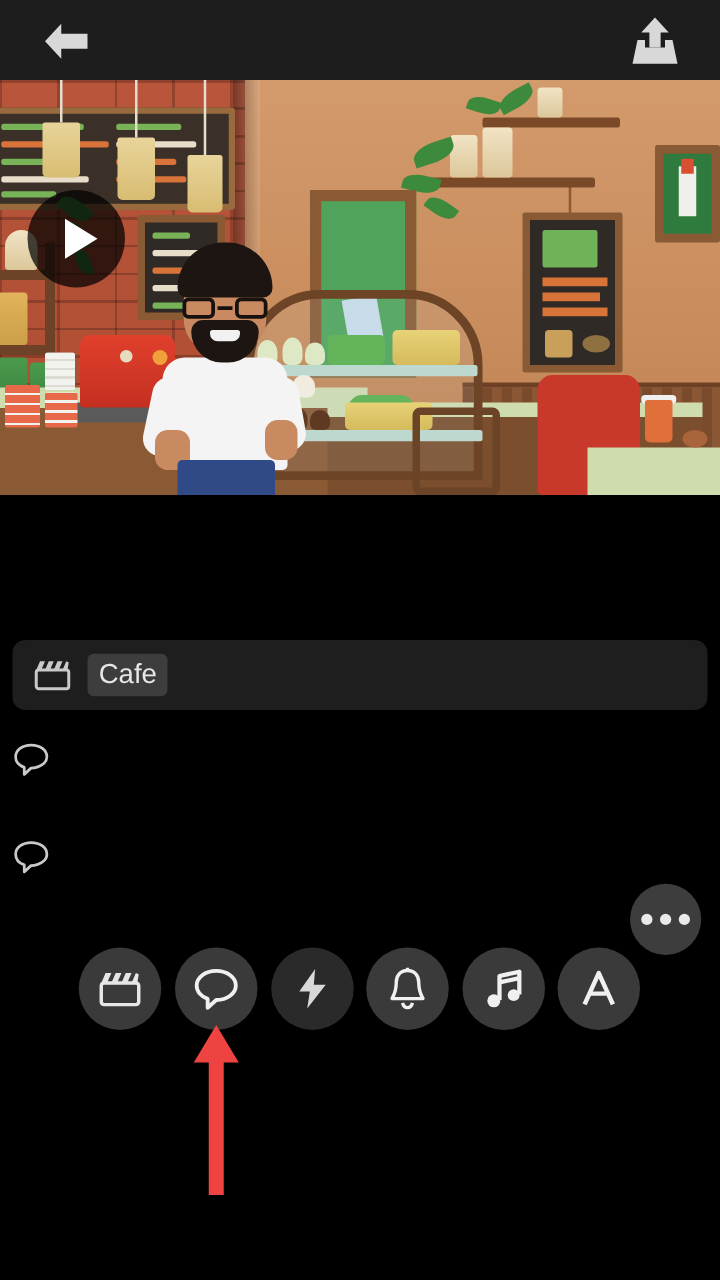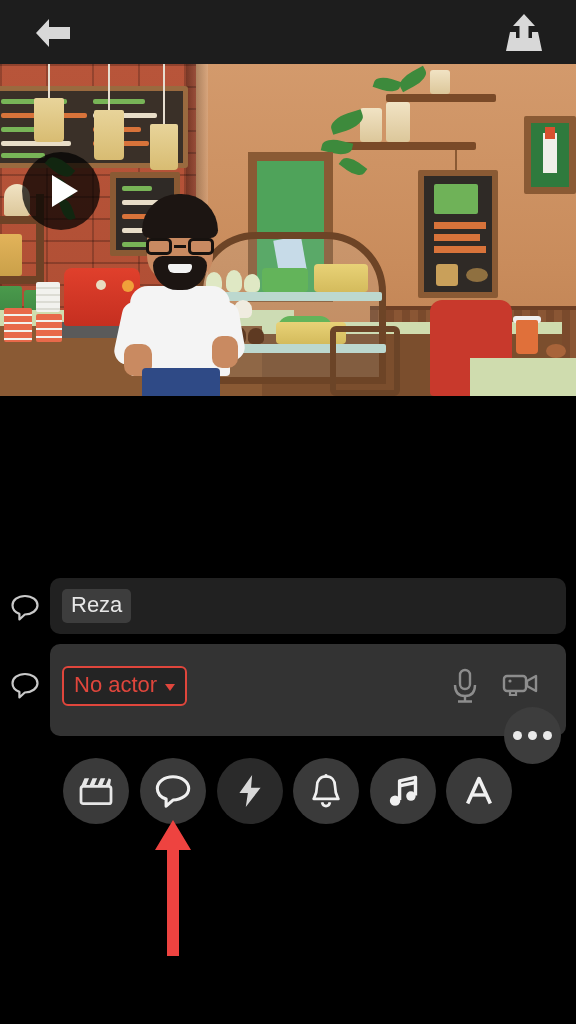--- a/index.html
+++ b/index.html
@@ -452,57 +452,42 @@
         </div>
       </div>
     </div>
 
     <div class="play-overlay">
       <div class="play-tri"></div>
     </div>
   </div>
 
 
+  <div class="row row-scene">
+    <div class="row-icon-inside">
+      <svg width="30" height="26" viewBox="0 0 30 26">
+        <rect x="2" y="9" width="26" height="15" rx="2" fill="none" stroke="#c9c9c9" stroke-width="2.4"></rect>
+        <path d="M2 9 L5 2 L9 2 L6 9 Z M9 9 L12 2 L16 2 L13 9 Z M16 9 L19 2 L23 2 L20 9 Z M23 9 L26 2 L28 3 L27 9 Z" fill="#c9c9c9"></path>
+      </svg>
+    </div>
+    <span class="chip chip-scene">Cafe</span>
+  </div>
 
   <div class="row-icon-outside icon-name-bubble">
     <svg width="32" height="32" viewBox="0 0 32 32">
       <path d="M16 5 C8.8 5 3.5 9.2 3.5 14.3 C3.5 18.1 6.3 21.4 10.4 22.9 L10.4 28.5 L15.8 23.5
                C22.8 23.4 28.5 19.3 28.5 14.3 C28.5 9.2 23.2 5 16 5 Z" fill="none" stroke="#c9c9c9" stroke-width="2.2" stroke-linejoin="round"></path>
     </svg>
   </div>
-  <div class="row row-name">
-    <span class="chip chip-name">Reza</span>
-  </div>
 
   <div class="row-icon-outside icon-actor-bubble">
     <svg width="32" height="32" viewBox="0 0 32 32">
       <path d="M16 5 C8.8 5 3.5 9.2 3.5 14.3 C3.5 18.1 6.3 21.4 10.4 22.9 L10.4 28.5 L15.8 23.5
                C22.8 23.4 28.5 19.3 28.5 14.3 C28.5 9.2 23.2 5 16 5 Z" fill="none" stroke="#c9c9c9" stroke-width="2.2" stroke-linejoin="round"></path>
     </svg>
-  </div>
-  <div class="row row-actor">
-    <div class="actor-select">
-      <span>No actor</span>
-      <span class="caret-down"></span>
-    </div>
-    <div class="mic-btn">
-      <svg width="34" height="40" viewBox="0 0 34 40">
-        <rect x="12" y="4" width="10" height="19" rx="5" fill="none" stroke="#8d8d8d" stroke-width="2.4"></rect>
-        <path d="M7 19 C7 27 11 30 17 30 C23 30 27 27 27 19" fill="none" stroke="#8d8d8d" stroke-width="2.4"></path>
-        <path d="M17 30 L17 35 M10 35.5 L24 35.5" stroke="#8d8d8d" stroke-width="2.4"></path>
-      </svg>
-    </div>
-    <div class="cam-btn">
-      <svg width="40" height="34" viewBox="0 0 40 34">
-        <rect x="4" y="8" width="22" height="15" rx="3" fill="none" stroke="#8d8d8d" stroke-width="2.4"></rect>
-        <path d="M27 13 L36 8 L36 23 L27 18 Z" fill="none" stroke="#8d8d8d" stroke-width="2.4" stroke-linejoin="round"></path>
-        <circle cx="10" cy="13" r="1.6" fill="#8d8d8d"></circle>
-        <path d="M10 23 L10 27 L16 27 L16 23" fill="none" stroke="#8d8d8d" stroke-width="2.2"></path>
-      </svg>
-    </div>
   </div>
 
   <div class="more-btn">
     <span class="dot"></span>
     <span class="dot"></span>
     <span class="dot"></span>
   </div>
 
   <div class="toolbar">
 

